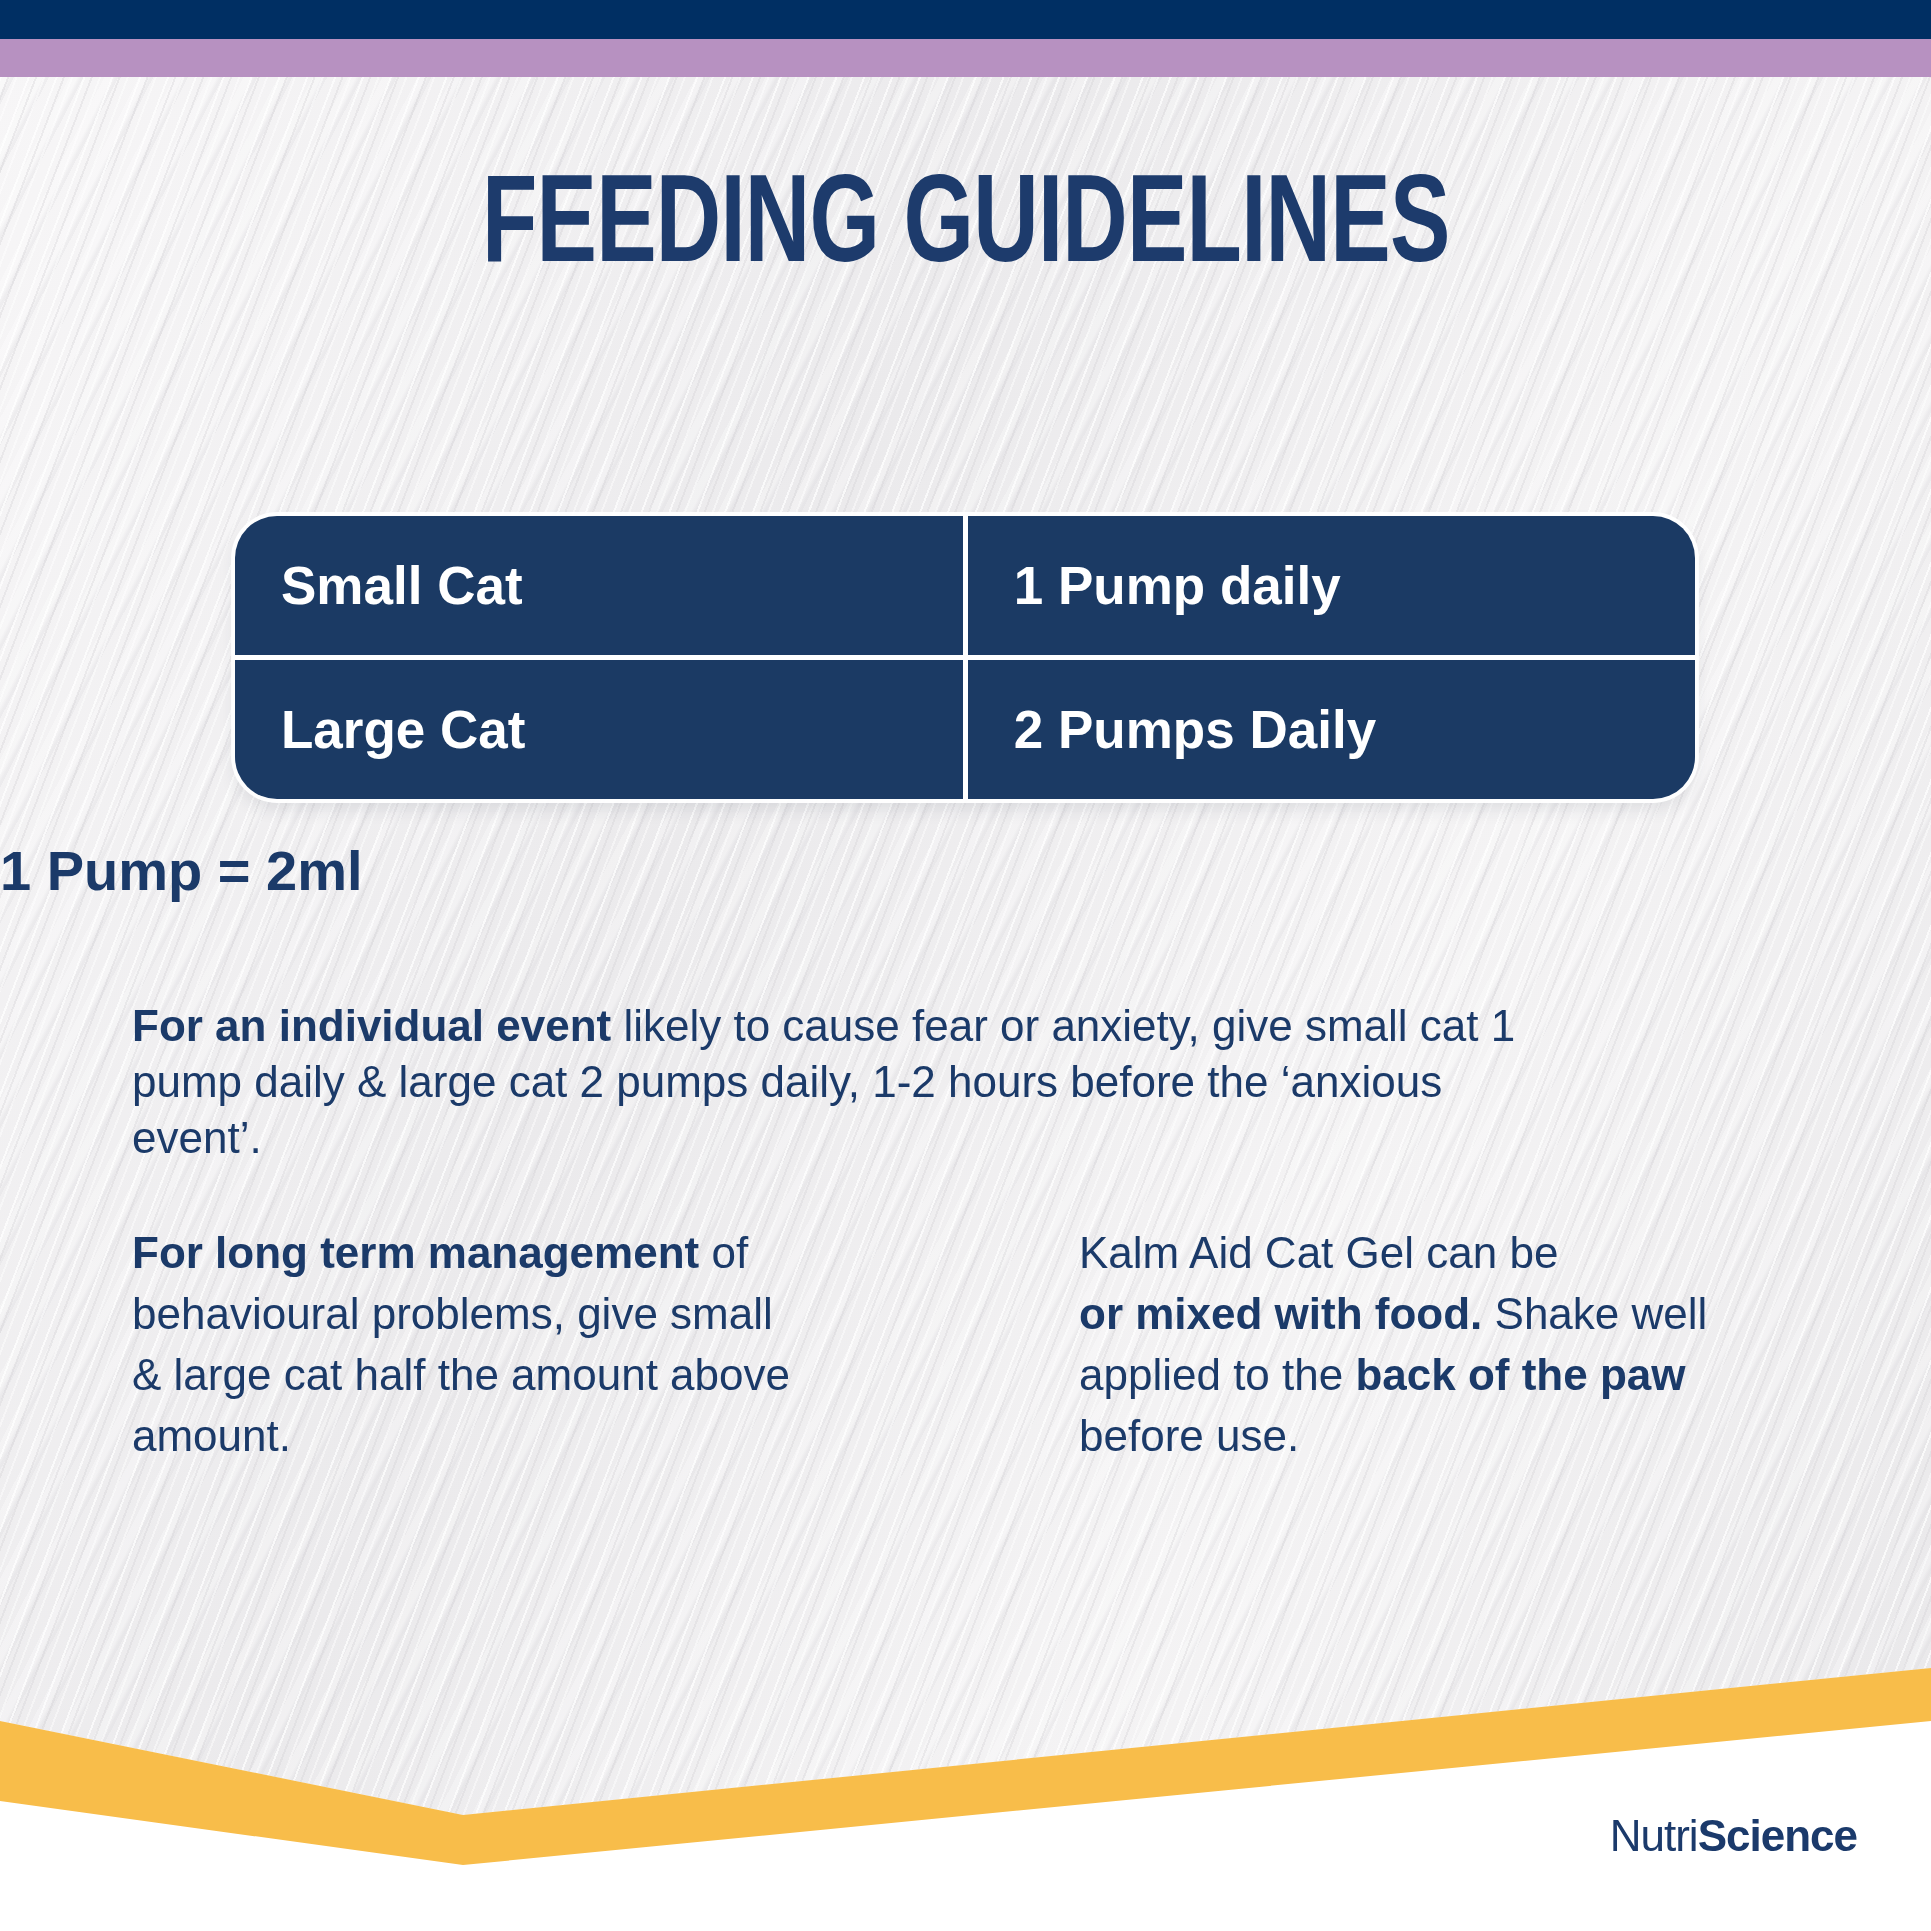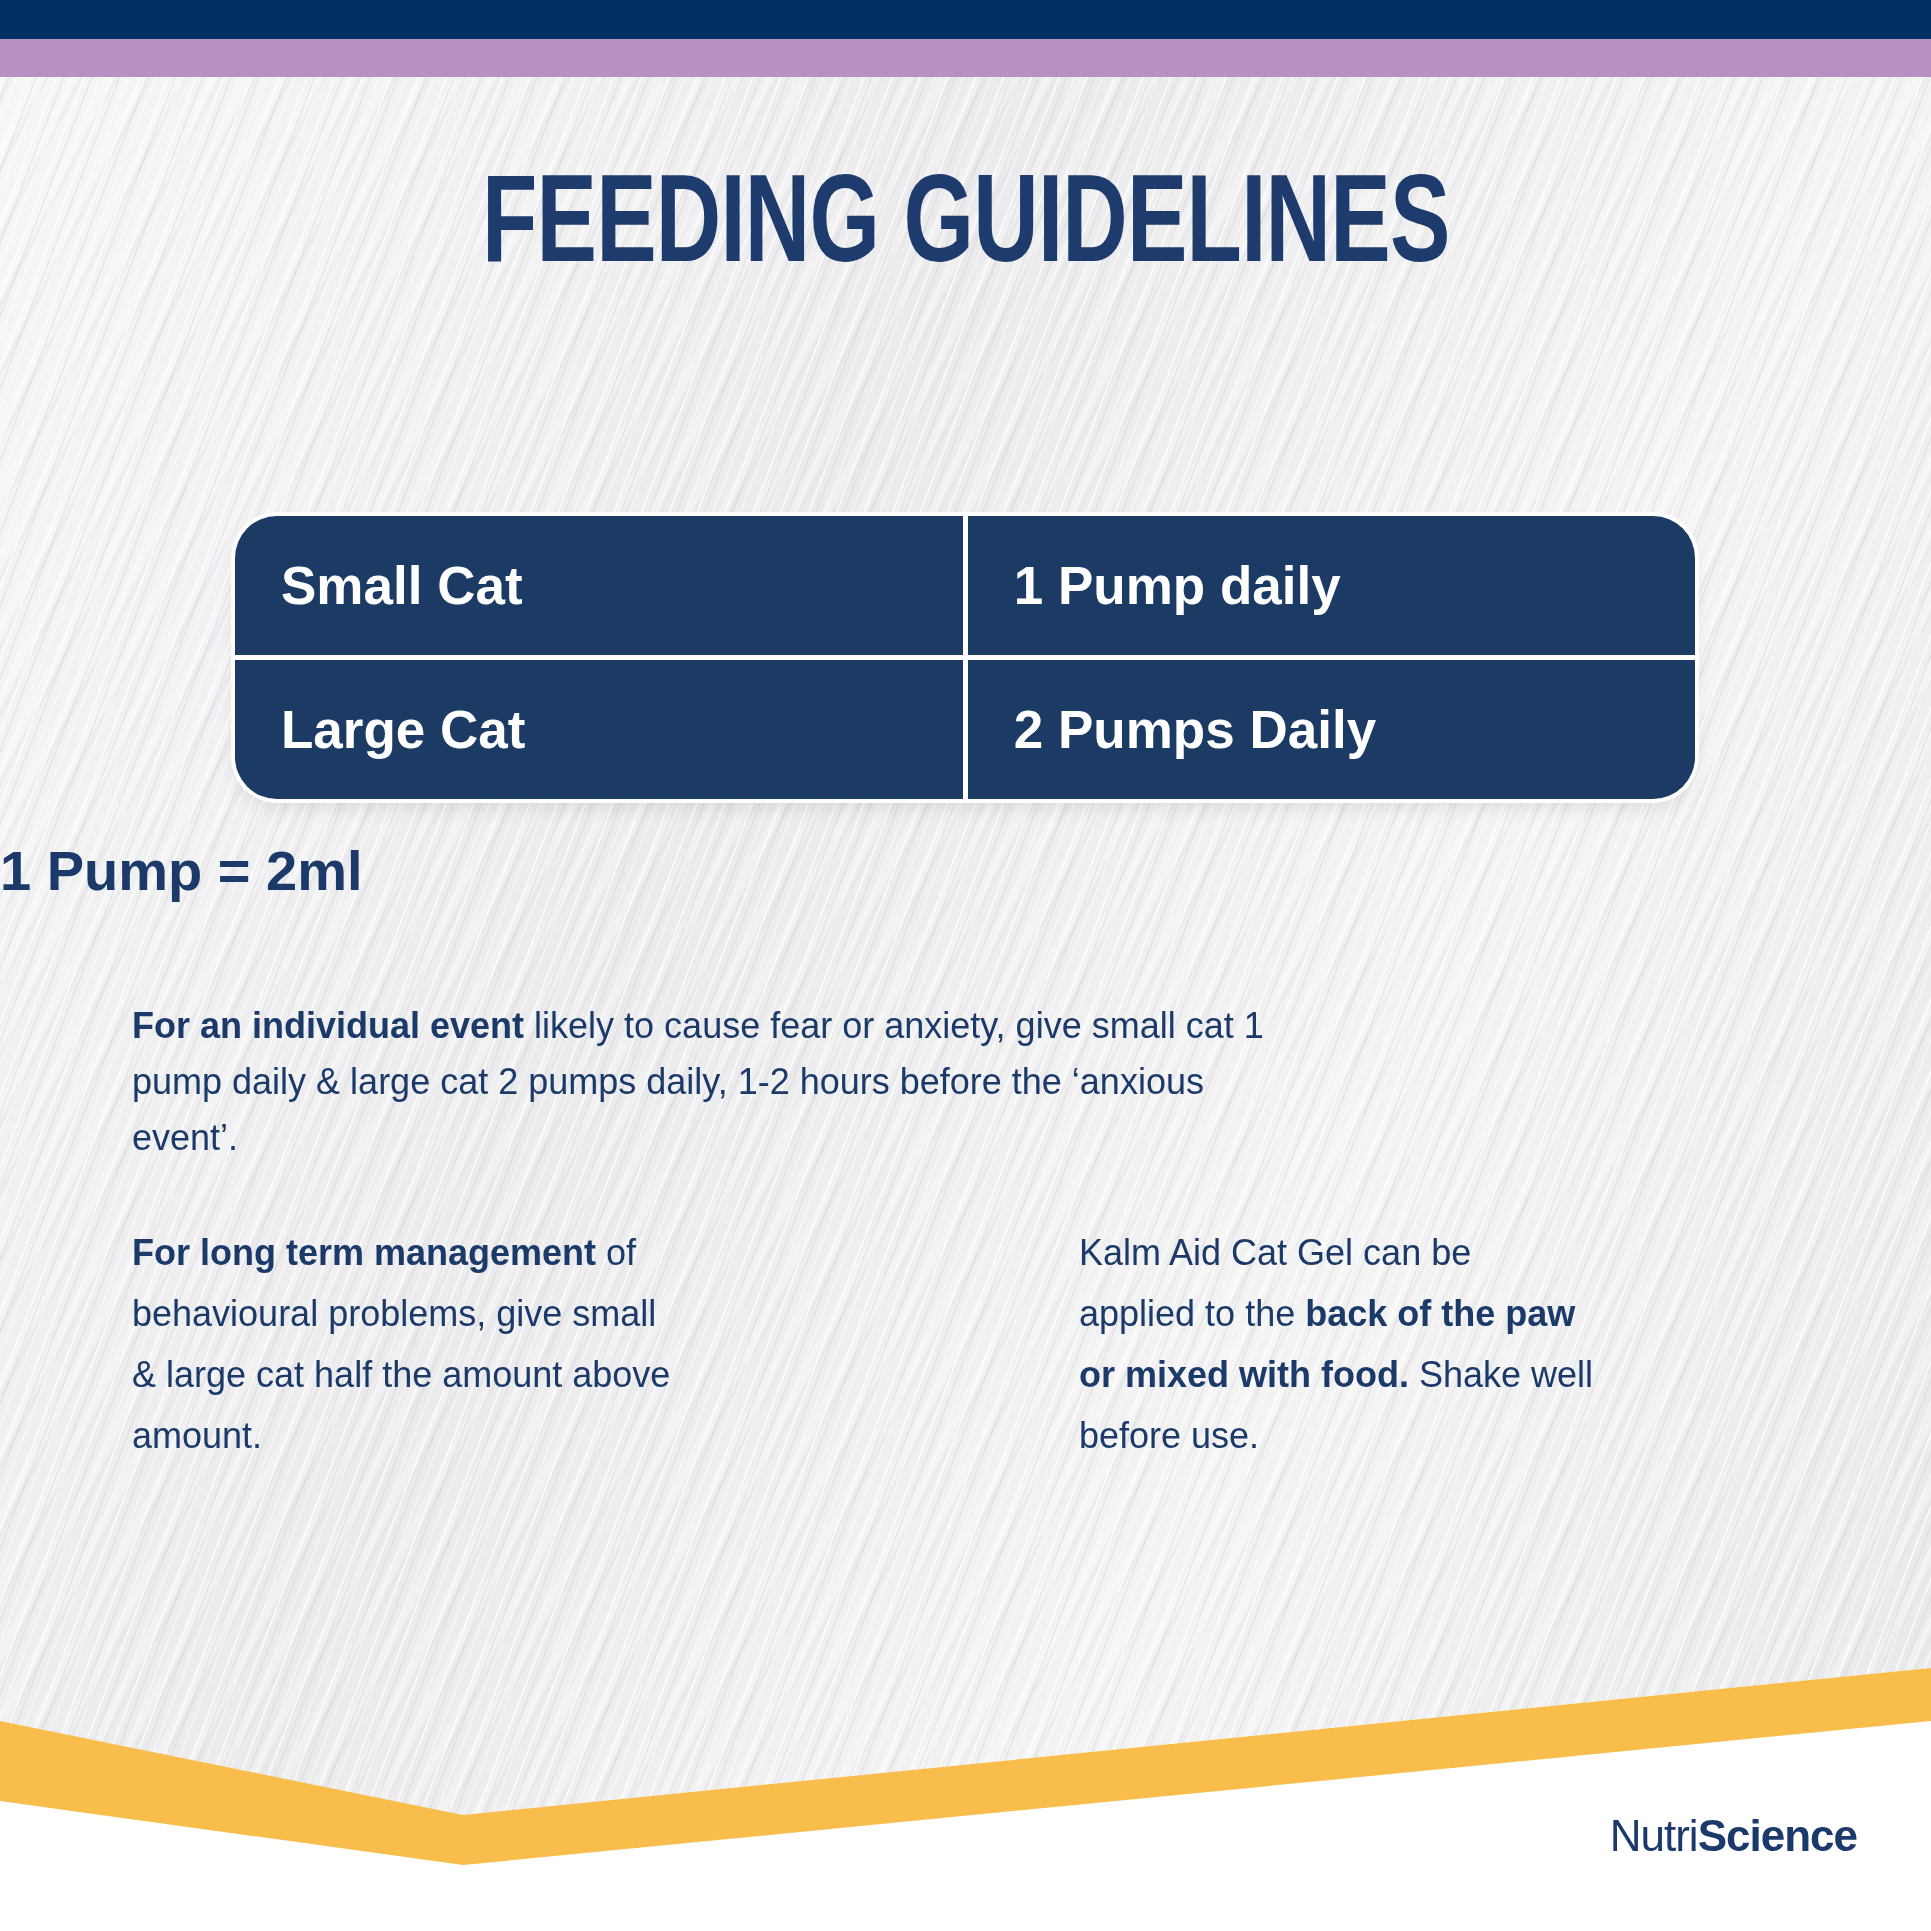--- a/index.html
+++ b/index.html
@@ -47,21 +47,21 @@
   .feed-cell{
     background:#1b3a64;display:flex;align-items:center;
     color:#ffffff;font-weight:bold;font-size:53px;padding-left:46px;
   }
   
   .pump-note{
     position:absolute;left:0;top:842px;width:1931px;text-align:left;
     font-size:56px;line-height:58px;font-weight:bold;color:#1b3a69;
   }
   
-  .para{position:absolute;color:#1b3a69;font-size:36px;}
+  .para{position:absolute;color:#1b3a69;font-size:44px;}
   .para .tl{white-space:nowrap;}
   .para .b{font-weight:bold;}
   .para-event{left:132px;top:998px;line-height:56px;}
   .para-longterm{left:132px;top:1222px;line-height:61px;}
   .para-apply{left:1079px;top:1222px;line-height:61px;}
   
   .logo{
     position:absolute;right:74px;top:1804px;
     font-size:44px;line-height:64px;color:#1b3a6b;letter-spacing:-1px;white-space:nowrap;
   }
@@ -99,21 +99,21 @@
 
   <div class="para para-longterm">
       <div class="tl"><span class="b">For long term management</span><span> of</span></div>
       <div class="tl"><span>behavioural problems, give small</span></div>
       <div class="tl"><span>&amp; large cat half the amount above</span></div>
       <div class="tl"><span>amount.</span></div>
     </div>
 
   <div class="para para-apply">
       <div class="tl"><span>Kalm Aid Cat Gel can be</span></div>
+      <div class="tl"><span class="b">or mixed with food.</span><span> Shake well</span></div>
       <div class="tl"><span>applied to the </span><span class="b">back of the paw</span></div>
-      <div class="tl"><span class="b">or mixed with food.</span><span> Shake well</span></div>
       <div class="tl"><span>before use.</span></div>
     </div>
 
   <div class="logo"><span>Nutri</span><span class="b">Science</span></div>
 
 </div>
 
 
 </body></html>

